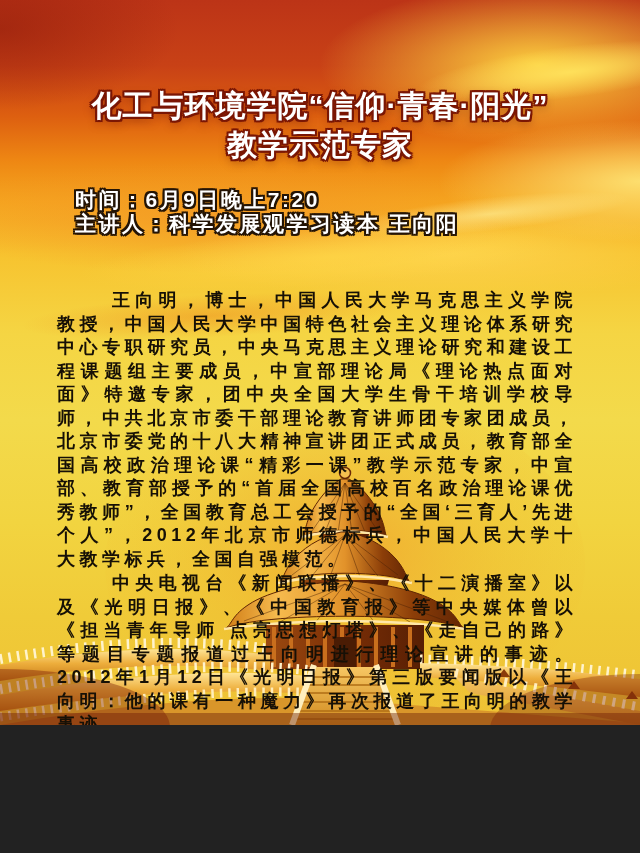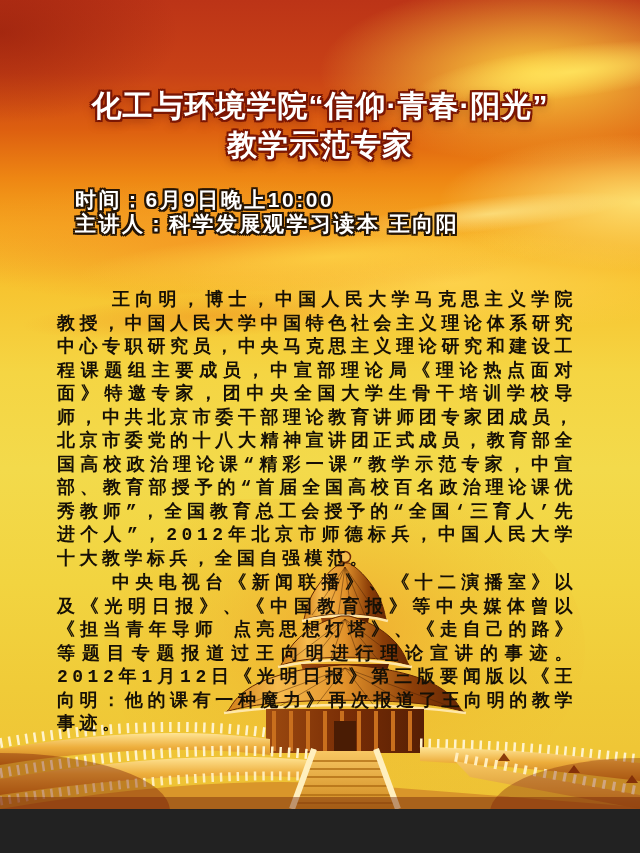--- a/index.html
+++ b/index.html
@@ -1,17 +1,17 @@
 <!DOCTYPE html>
 <html><head>
 <meta charset="utf-8">
 <style>
   html,body{margin:0;padding:0;background:#222;}
   .poster{
-    position:relative;width:640px;height:809px;overflow:hidden;
+    position:relative;width:640px;height:725px;overflow:hidden;
     font-family:"Liberation Sans","DejaVu Sans",sans-serif;
   }
   
   .bg{
     position:absolute;inset:0;z-index:0;
     background:
       radial-gradient(40% 16% at 0% 4%,  rgba(140,25,10,.55), rgba(140,25,10,0) 70%),
       radial-gradient(55% 18% at 84% 9%, rgba(255,216,66,.95), rgba(255,216,66,0) 62%),
       radial-gradient(45% 12% at 100% 25%, rgba(255,235,125,.85), rgba(255,235,125,0) 70%),
       radial-gradient(70% 11% at 34% 30%, rgba(244,146,38,.65), rgba(244,146,38,0) 70%),
@@ -45,21 +45,21 @@
     position:absolute;top:188px;left:75px;
     color:#ffffff;font-weight:bold;font-size:21px;line-height:24px;letter-spacing:2.5px;
     text-shadow:-2px -2px 0 #241405,2px -2px 0 #241405,-2px 2px 0 #241405,2px 2px 0 #241405,
                 -2px 0 0 #241405,2px 0 0 #241405,0 -2px 0 #241405,0 2px 0 #241405;
   }
   .body-text{
     position:absolute;top:289px;left:57px;width:527px;
     color:#161006;font-weight:bold;font-size:18px;line-height:23.5px;letter-spacing:4.5px;
     text-align:justify;
   }
-  .body-text p{margin:0 7px 1px 0;text-indent:55px;font-family:Liberation Mono, monospace;}
+  .body-text p{margin:0 7px 1px 0;text-indent:55px;}
   .organizers{
     position:absolute;top:829px;left:40px;right:0;text-align:center;
     color:#ffffff;font-weight:bold;font-size:19px;line-height:24px;letter-spacing:3.5px;
     text-shadow:-2px -2px 0 #3d1a05,2px -2px 0 #3d1a05,-2px 2px 0 #3d1a05,2px 2px 0 #3d1a05,
                 -2px 0 0 #3d1a05,2px 0 0 #3d1a05,0 -2px 0 #3d1a05,0 2px 0 #3d1a05;
   }
 </style>
 </head>
 <body>
 
@@ -165,21 +165,21 @@
     </g>
   </svg>
 
   <div class="content">
     <h1 class="title">
       <span>化工与环境学院“信仰·青春·阳光”</span>
       <span>教学示范专家</span>
     </h1>
 
     <div class="info">
-      <div>时间：6月9日晚上10:00</div>
+      <div>时间：6月9日晚上7:20</div>
       <div>主讲人：科学发展观学习读本 王向阳</div>
     </div>
 
     <div class="body-text">
       <p>王向明，博士，中国人民大学马克思主义学院教授，中国人民大学中国特色社会主义理论体系研究中心专职研究员，中央马克思主义理论研究和建设工程课题组主要成员，中宣部理论局《理论热点面对面》特邀专家，团中央全国大学生骨干培训学校导师，中共北京市委干部理论教育讲师团专家团成员，北京市委党的十八大精神宣讲团正式成员，教育部全国高校政治理论课“精彩一课”教学示范专家，中宣部、教育部授予的“首届全国高校百名政治理论课优秀教师”，全国教育总工会授予的“全国‘三育人’先进个人”，2012年北京市师德标兵，中国人民大学十大教学标兵，全国自强模范。</p>
       <p>中央电视台《新闻联播》、《十二演播室》以及《光明日报》、《中国教育报》等中央媒体曾以《担当青年导师 点亮思想灯塔》、《走自己的路》等题目专题报道过王向明进行理论宣讲的事迹。2012年1月12日《光明日报》第三版要闻版以《王向明：他的课有一种魔力》再次报道了王向明的教学事迹。</p>
     </div>
 
     <div class="organizers">
       <div>主办；共青团北京理工大学委员会</div>

